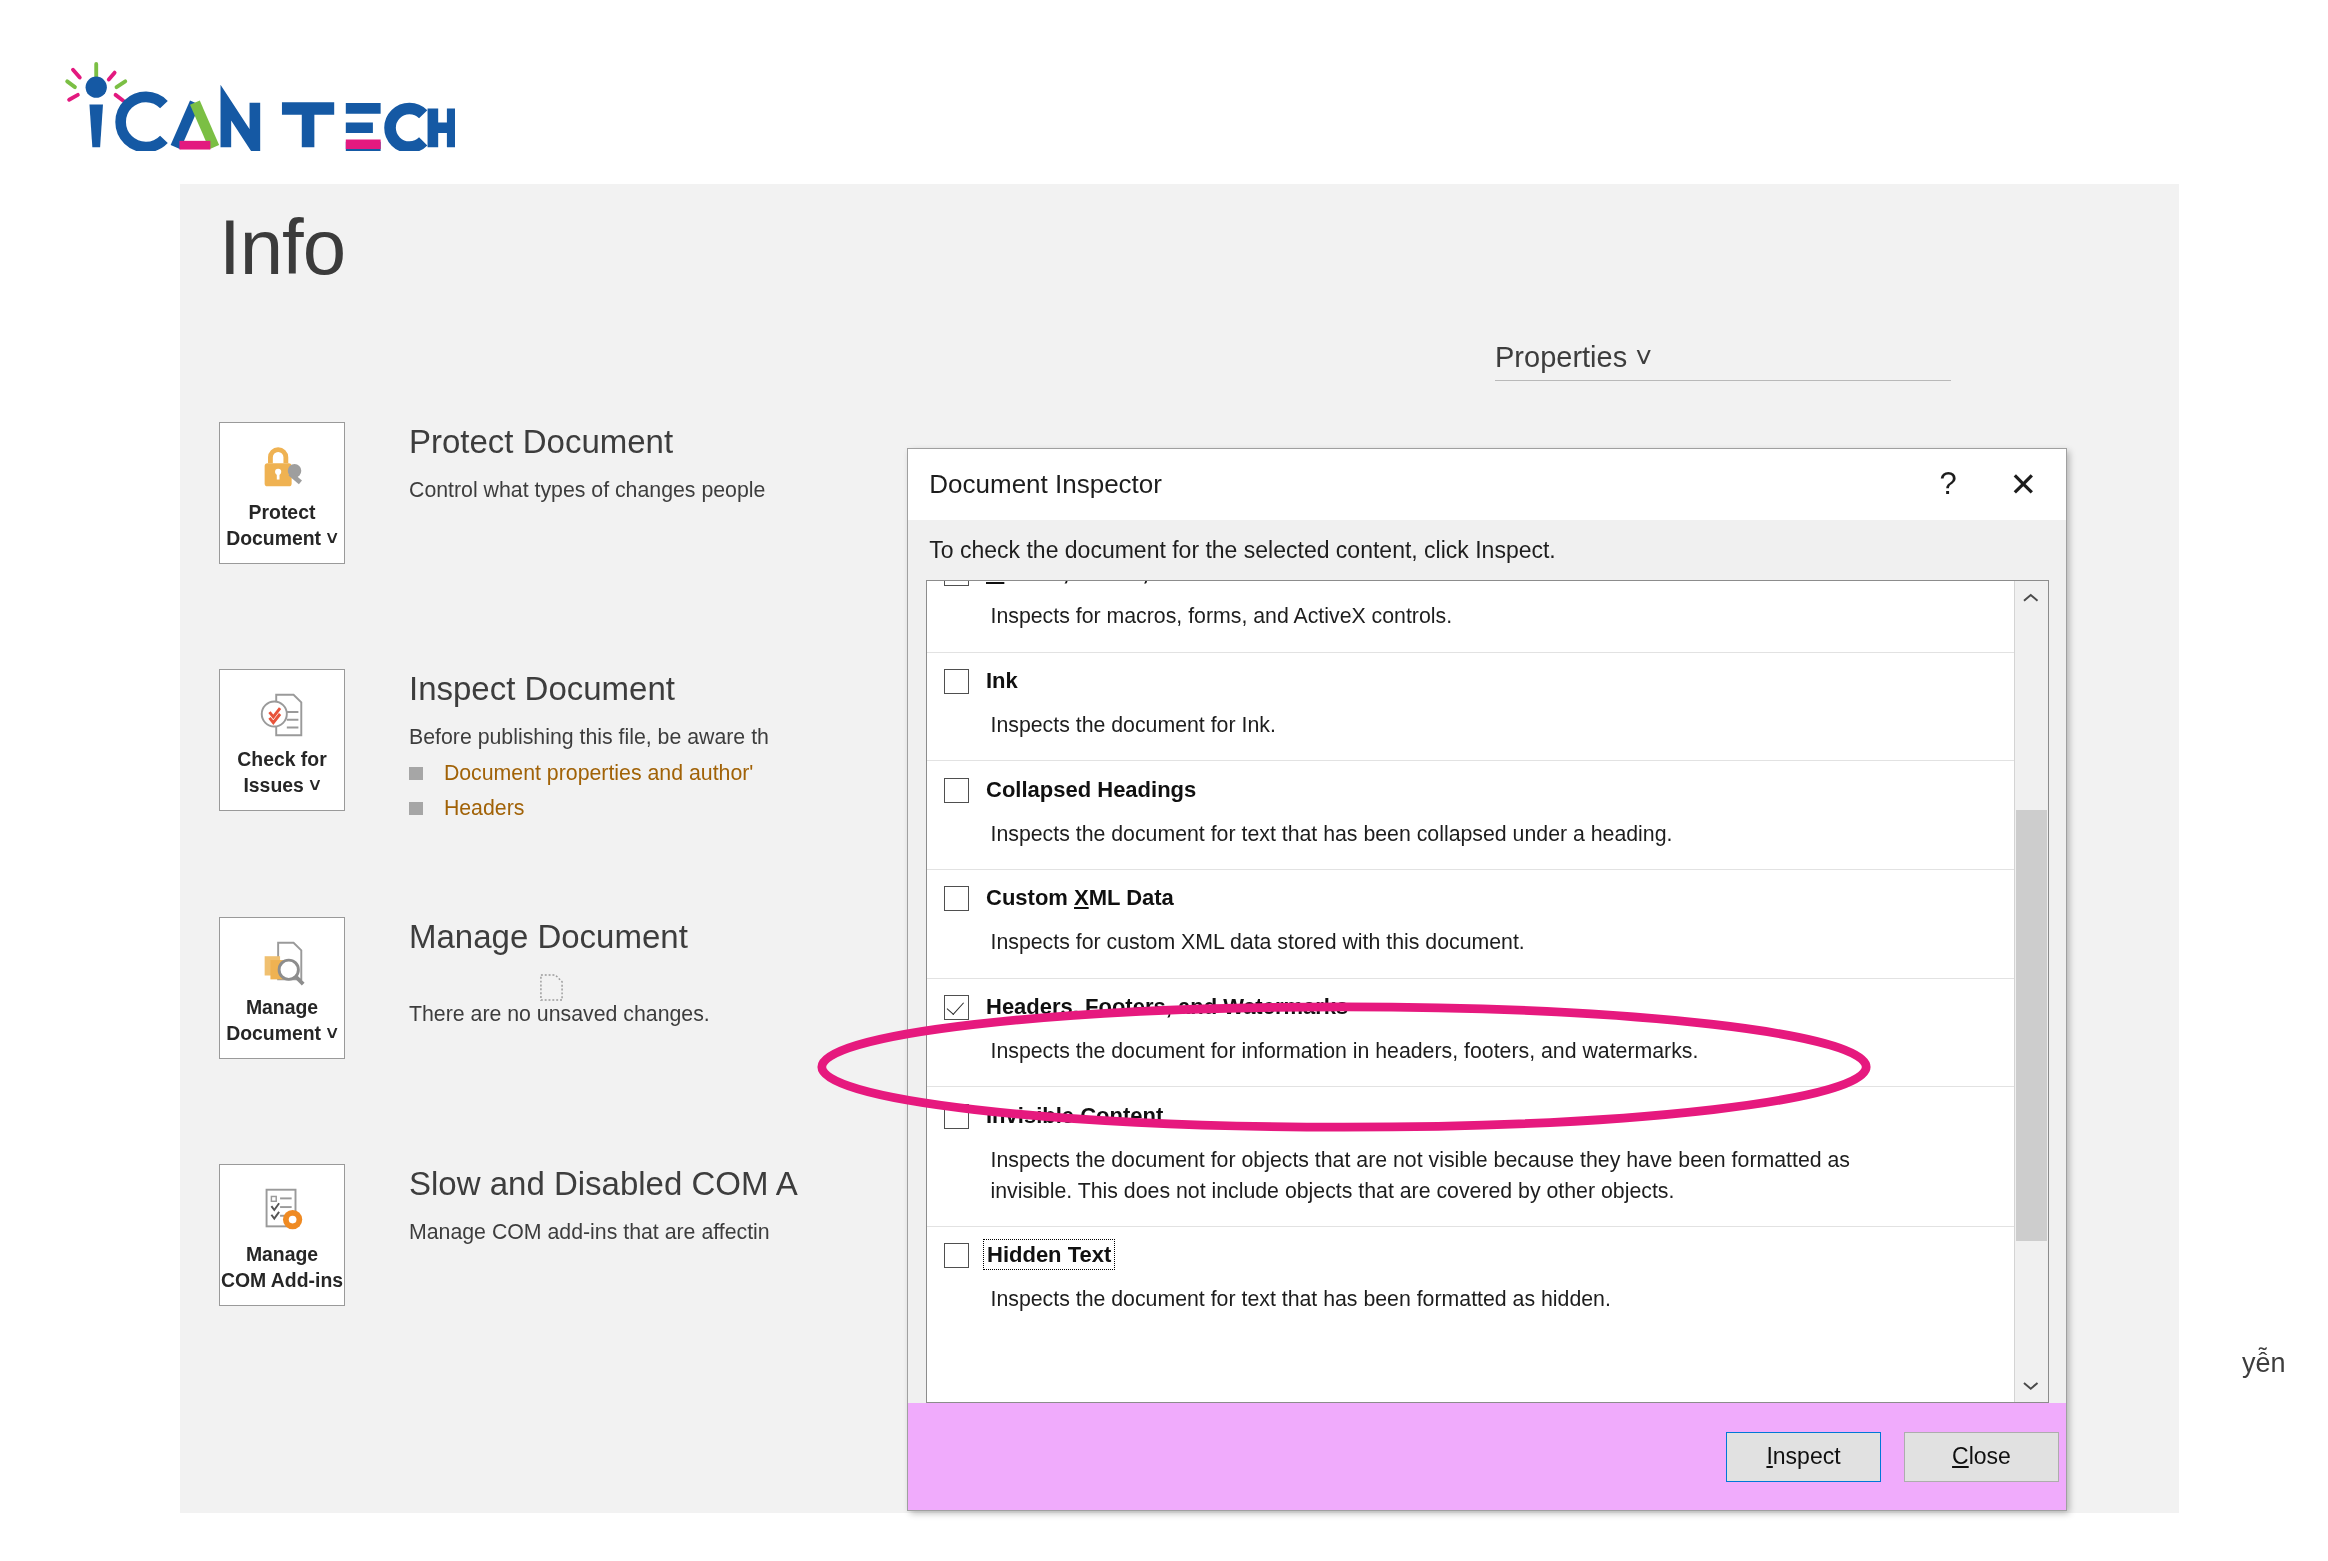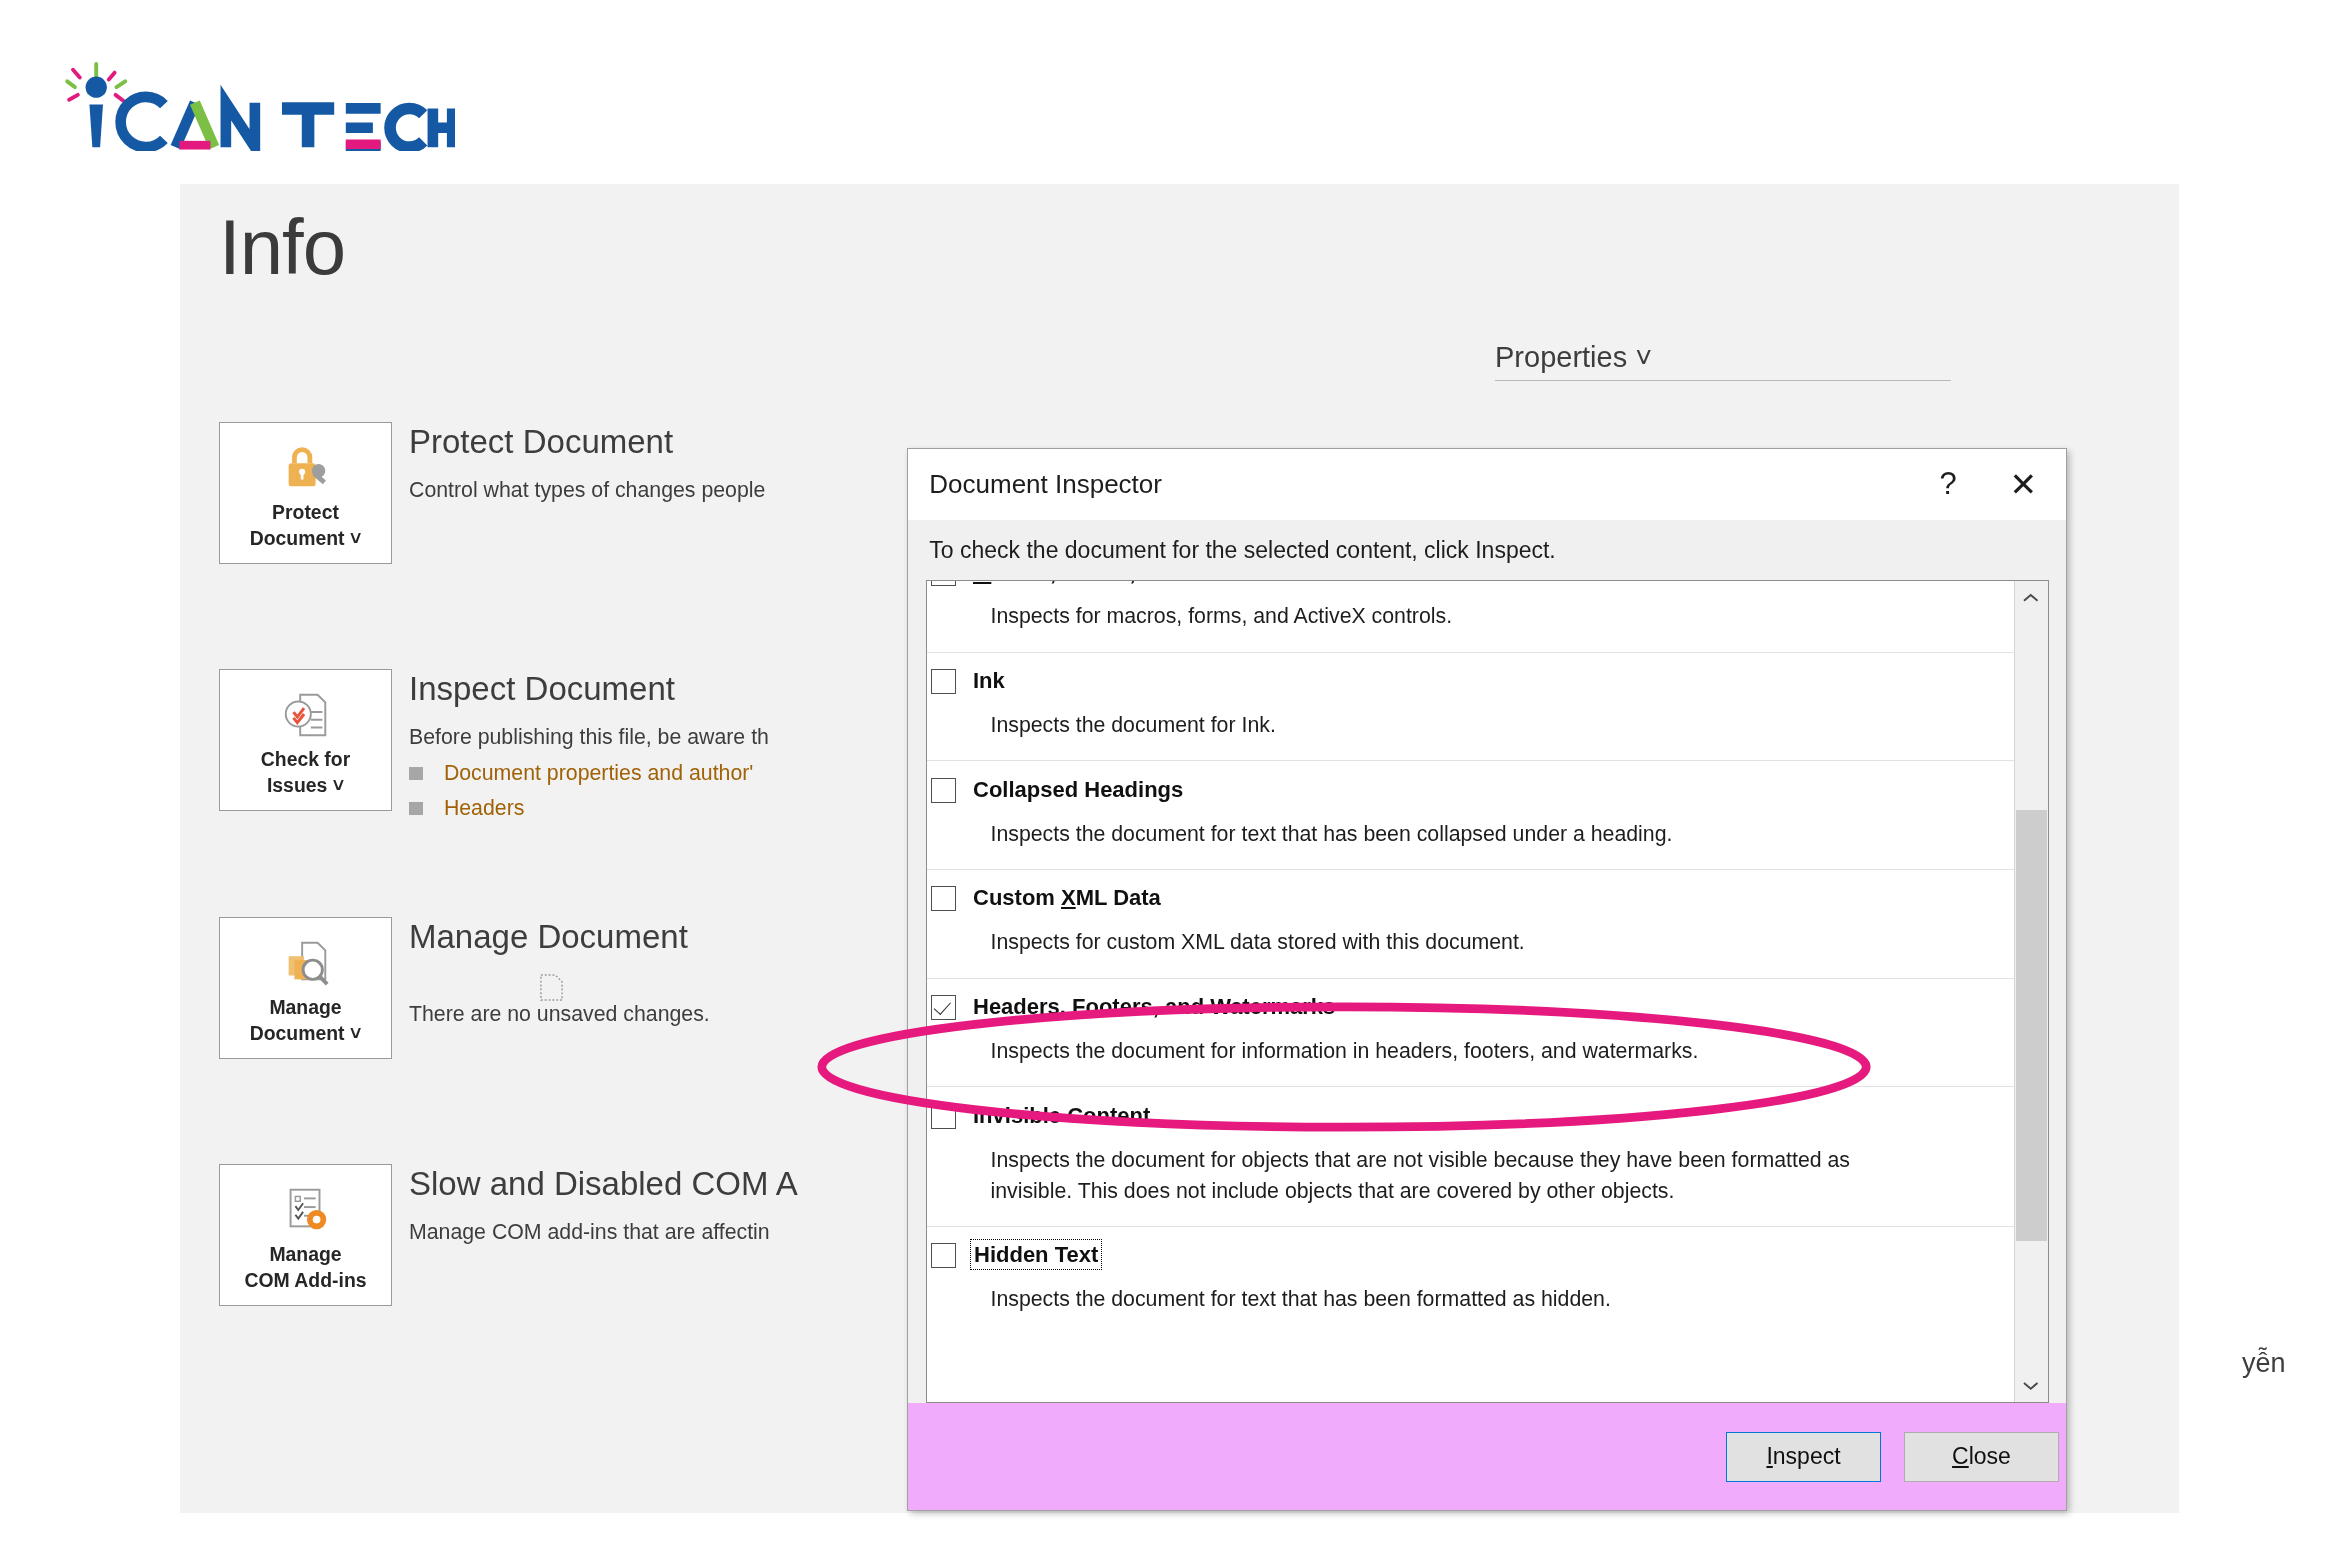--- a/index.html
+++ b/index.html
@@ -21,21 +21,21 @@
     background:#f2f2f2;
   }
   #page-title{
     position:absolute;left:39px;top:24px;
     font-size:78px;font-weight:300;color:#3b3b3b;
     letter-spacing:-1px;line-height:1;
   }
 
   .bs-row{position:absolute;left:39px;}
   .bs-tile{
-    position:absolute;left:0;top:0;width:173px;height:142px;
+    position:absolute;left:0;top:0;width:126px;height:142px;
     background:#ffffff;border:1px solid #9a9a9a;
     box-sizing:border-box;
     display:flex;flex-direction:column;align-items:center;justify-content:flex-start;
     padding-top:13.6px;
   }
   .bs-tile .glyph{height:60px;display:flex;align-items:center;justify-content:center;}
   .bs-tile .tlabel{
     font-size:19.4px;color:#262626;font-weight:600;text-align:center;
     line-height:1.32;margin-top:3.9px;
   }
@@ -96,21 +96,21 @@
     flex:1;background:#ffffff;border:1px solid #8c8c8c;box-sizing:border-box;
     display:flex;overflow:hidden;position:relative;
   }
   #list{flex:1;overflow:hidden;position:relative;}
   .litem{
     border-bottom:1px solid #e2e2e2;
     padding:15.5px 0 19.4px 0;
     position:relative;
   }
   .litem:last-child{border-bottom:none;}
-  .lrow{display:flex;align-items:flex-start;padding-left:4px;}
+  .lrow{display:flex;align-items:flex-start;padding-left:17px;}
   .cb{
     width:25px;height:25px;flex:none;margin-top:1px;
     border:1px solid #4f4f4f;background:#ffffff;box-sizing:border-box;
     position:relative;
   }
   .cb.checked:after{
     content:"";position:absolute;left:6.8px;top:1.9px;width:7.8px;height:14.6px;
     border:solid #2b2b2b;border-width:0 1.9px 1.9px 0;transform:rotate(42deg);
   }
   .ltitle{

